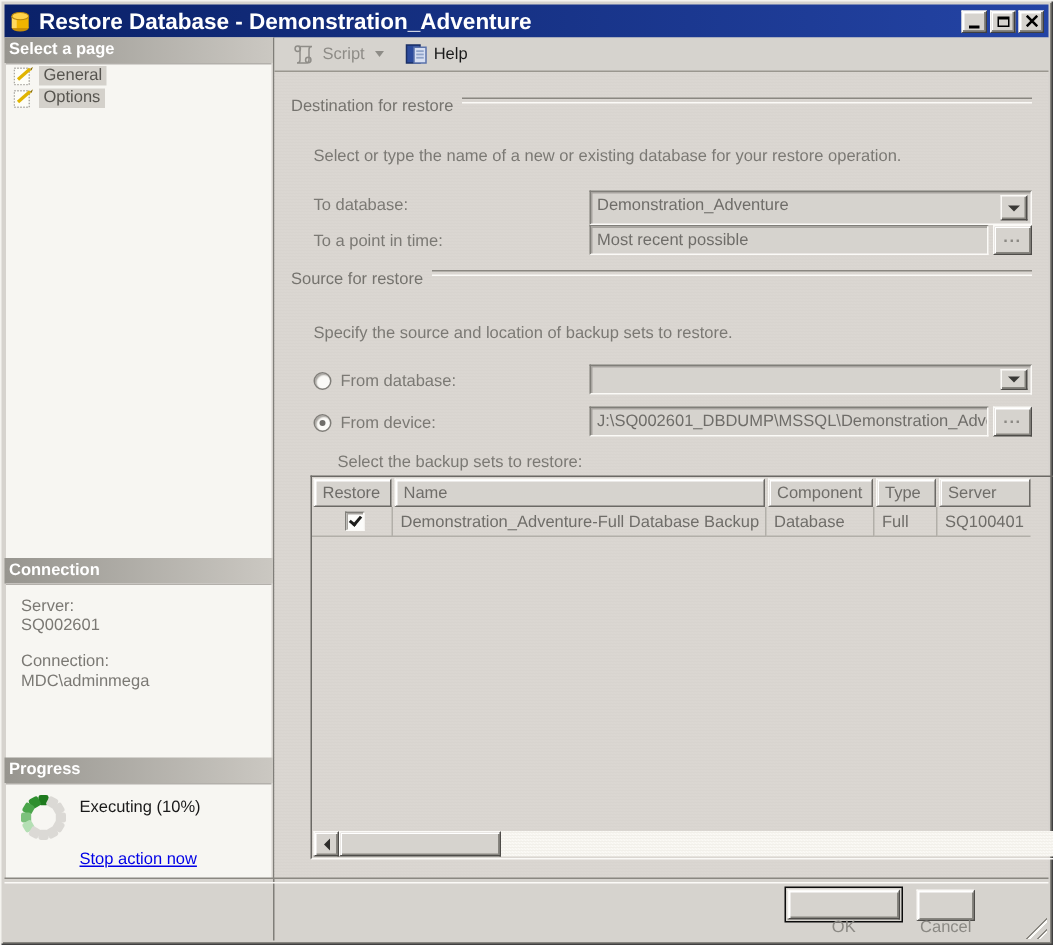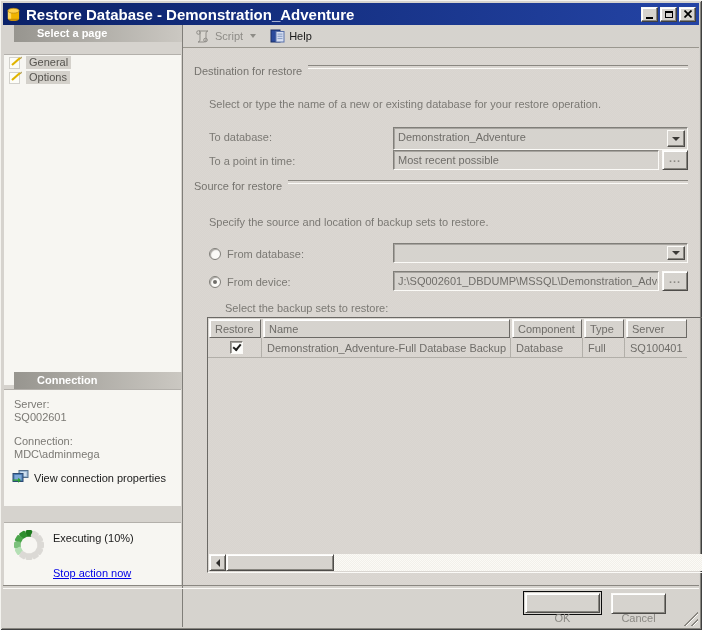--- a/index.html
+++ b/index.html
@@ -23,23 +23,23 @@
   .g-min{width:7px;height:2px;background:#000;margin-top:7px;}
   .g-max{width:8px;height:7px;border:1px solid #000;border-top-width:2px;box-sizing:border-box;}
   
   .raised{background:#d6d3ce;border:1px solid;border-color:#fbfaf7 #4e4c49 #4e4c49 #fbfaf7;
        box-shadow:inset 1px 1px 0 #fff, inset -1px -1px 0 #87857f;box-sizing:border-box;}
   .sunken{border:1px solid;border-color:#807e79 #fbfaf7 #fbfaf7 #807e79;
        box-shadow:inset 1px 1px 0 #a7a49f;box-sizing:border-box;background:#d6d3ce;}
   
   .lpanel{left:3px;top:25px;width:180px;bottom:3px;background:#d6d3ce;
        border-right:1px solid #807e79;box-sizing:border-box;}
-  .phdr{position:absolute;left:11px;right:0;height:17px;
+  .phdr{position:absolute;left:0;right:0;height:17px;
        background:linear-gradient(90deg,#97958f,#cbc8c2);
-       color:#fff;font-weight:bold;padding:2px 0 0 23px;box-sizing:border-box;}
+       color:#fff;font-weight:bold;padding:2px 0 0 3px;box-sizing:border-box;}
   .pbox{position:absolute;left:1px;right:1px;background:#f7f6f2;
        border-top:1px solid #b3b0ab;}
   .page-item{display:flex;align-items:center;gap:3px;padding:1px 0 1px 5px;cursor:default;}
   .page-item .lbl{background:#d4d1cb;color:#56544f;padding:0 3px 1px 3px;}
   .side-lbl{color:#7b7974;}
   .link{color:#0000e6;text-decoration:underline;cursor:pointer;}
   
   .toolbar{left:183px;top:25px;right:3px;height:23px;background:#d6d3ce;
        border-bottom:1px solid #9a978f;display:flex;align-items:center;
        padding-left:8px;box-sizing:border-box;}
@@ -128,21 +128,21 @@
   <span class="tb-btn">
     <svg width="8" height="8" viewBox="0 0 8 8">
       <path d="M0.5 0.5 L7.5 7.5 M7.5 0.5 L0.5 7.5" stroke="#000" stroke-width="1.7"></path>
     </svg>
   </span>
 </div>
 
 <div class="abs lpanel">
 
   <div class="phdr" style="top:0;">Select a page</div>
-  <div class="pbox" style="top:29px;height:330px;">
+  <div class="pbox" style="top:17px;height:330px;">
     <div class="page-item">
       <svg width="14" height="13" viewBox="0 0 14 13">
         <rect x="0.5" y="1.5" width="10" height="11" fill="#fdfdf8" stroke="#aaa8a2" stroke-dasharray="1 1"></rect>
         <path d="M3 9 L11 2" stroke="#e0b400" stroke-width="2.2"></path>
         <path d="M11 2 L13 0.5 L12 3 Z" fill="#8a6d00"></path>
       </svg>
       <span class="lbl">General</span>
     </div>
     <div class="page-item">
       <svg width="14" height="13" viewBox="0 0 14 13">
@@ -153,32 +153,23 @@
       <span class="lbl">Options</span>
     </div>
   </div>
 
   <div class="phdr" style="top:347px;">Connection</div>
   <div class="pbox" style="top:364px;height:116px;">
     <div class="side-lbl" style="margin:8px 0 0 10px;">Server:</div>
     <div class="side-lbl" style="margin:1px 0 0 10px;">SQ002601</div>
     <div class="side-lbl" style="margin:12px 0 0 10px;">Connection:</div>
     <div class="side-lbl" style="margin:1px 0 0 10px;">MDC\adminmega</div>
-    <div style="display:flex;align-items:center;gap:5px;margin:10px 0 0 8px;color:#1a1a1a;">
-      <svg width="17" height="15" viewBox="0 0 17 15">
-        <rect x="7" y="0.5" width="9" height="7" fill="#9cb8d4" stroke="#55708c"></rect>
-        <rect x="8.5" y="2" width="6" height="4" fill="#cfe0f0"></rect>
-        <rect x="1" y="3.5" width="10" height="8" fill="#4a7ab0" stroke="#2c4a72"></rect>
-        <rect x="2.5" y="5" width="7" height="5" fill="#7ea8d8"></rect>
-        <path d="M2 12 L8 12 L8 14.5 L11 11 L8 8.5 L8 10.5 L2 10.5 Z" fill="#2ca02c" transform="translate(-1,0) scale(0.9)"></path>
-      </svg>
-      <span>View connection properties</span>
-    </div>
-  </div>
-
+  </div>
+
+  <div class="phdr" style="top:480px;">Progress</div>
   <div class="pbox" style="top:497px;height:63px;">
     <svg class="spin" style="left:8px;top:5px;" width="34" height="34" viewBox="0 0 34 34">
       <g fill="#dbd9d5">
         <g transform="rotate(0 17 17)">
             <rect x="13.6" y="2" width="6.8" height="6.8" rx="1.6" fill="#1e7a1e"></rect>
           </g>
         <g transform="rotate(-30 17 17)">
             <rect x="13.6" y="2" width="6.8" height="6.8" rx="1.6" fill="#2e8f2e"></rect>
           </g>
         <g transform="rotate(-60 17 17)">
@@ -309,14 +300,14 @@
     <span class="raised sb-btn" style="right:0;">
         <i class="tri-r"></i>
       </span>
   </div>
 </div>
 
 <div class="abs groove"></div>
 <div class="abs ok-ring">
   <div class="raised btn" style="left:1px;top:1px;right:1px;bottom:1px;">OK</div>
 </div>
-<div class="raised btn" style="left:611px;top:593px;width:55px;height:21px;">Cancel</div>
+<div class="raised btn" style="left:611px;top:593px;width:39px;height:21px;">Cancel</div>
 <div class="abs grip"></div>
 
 </body></html>

